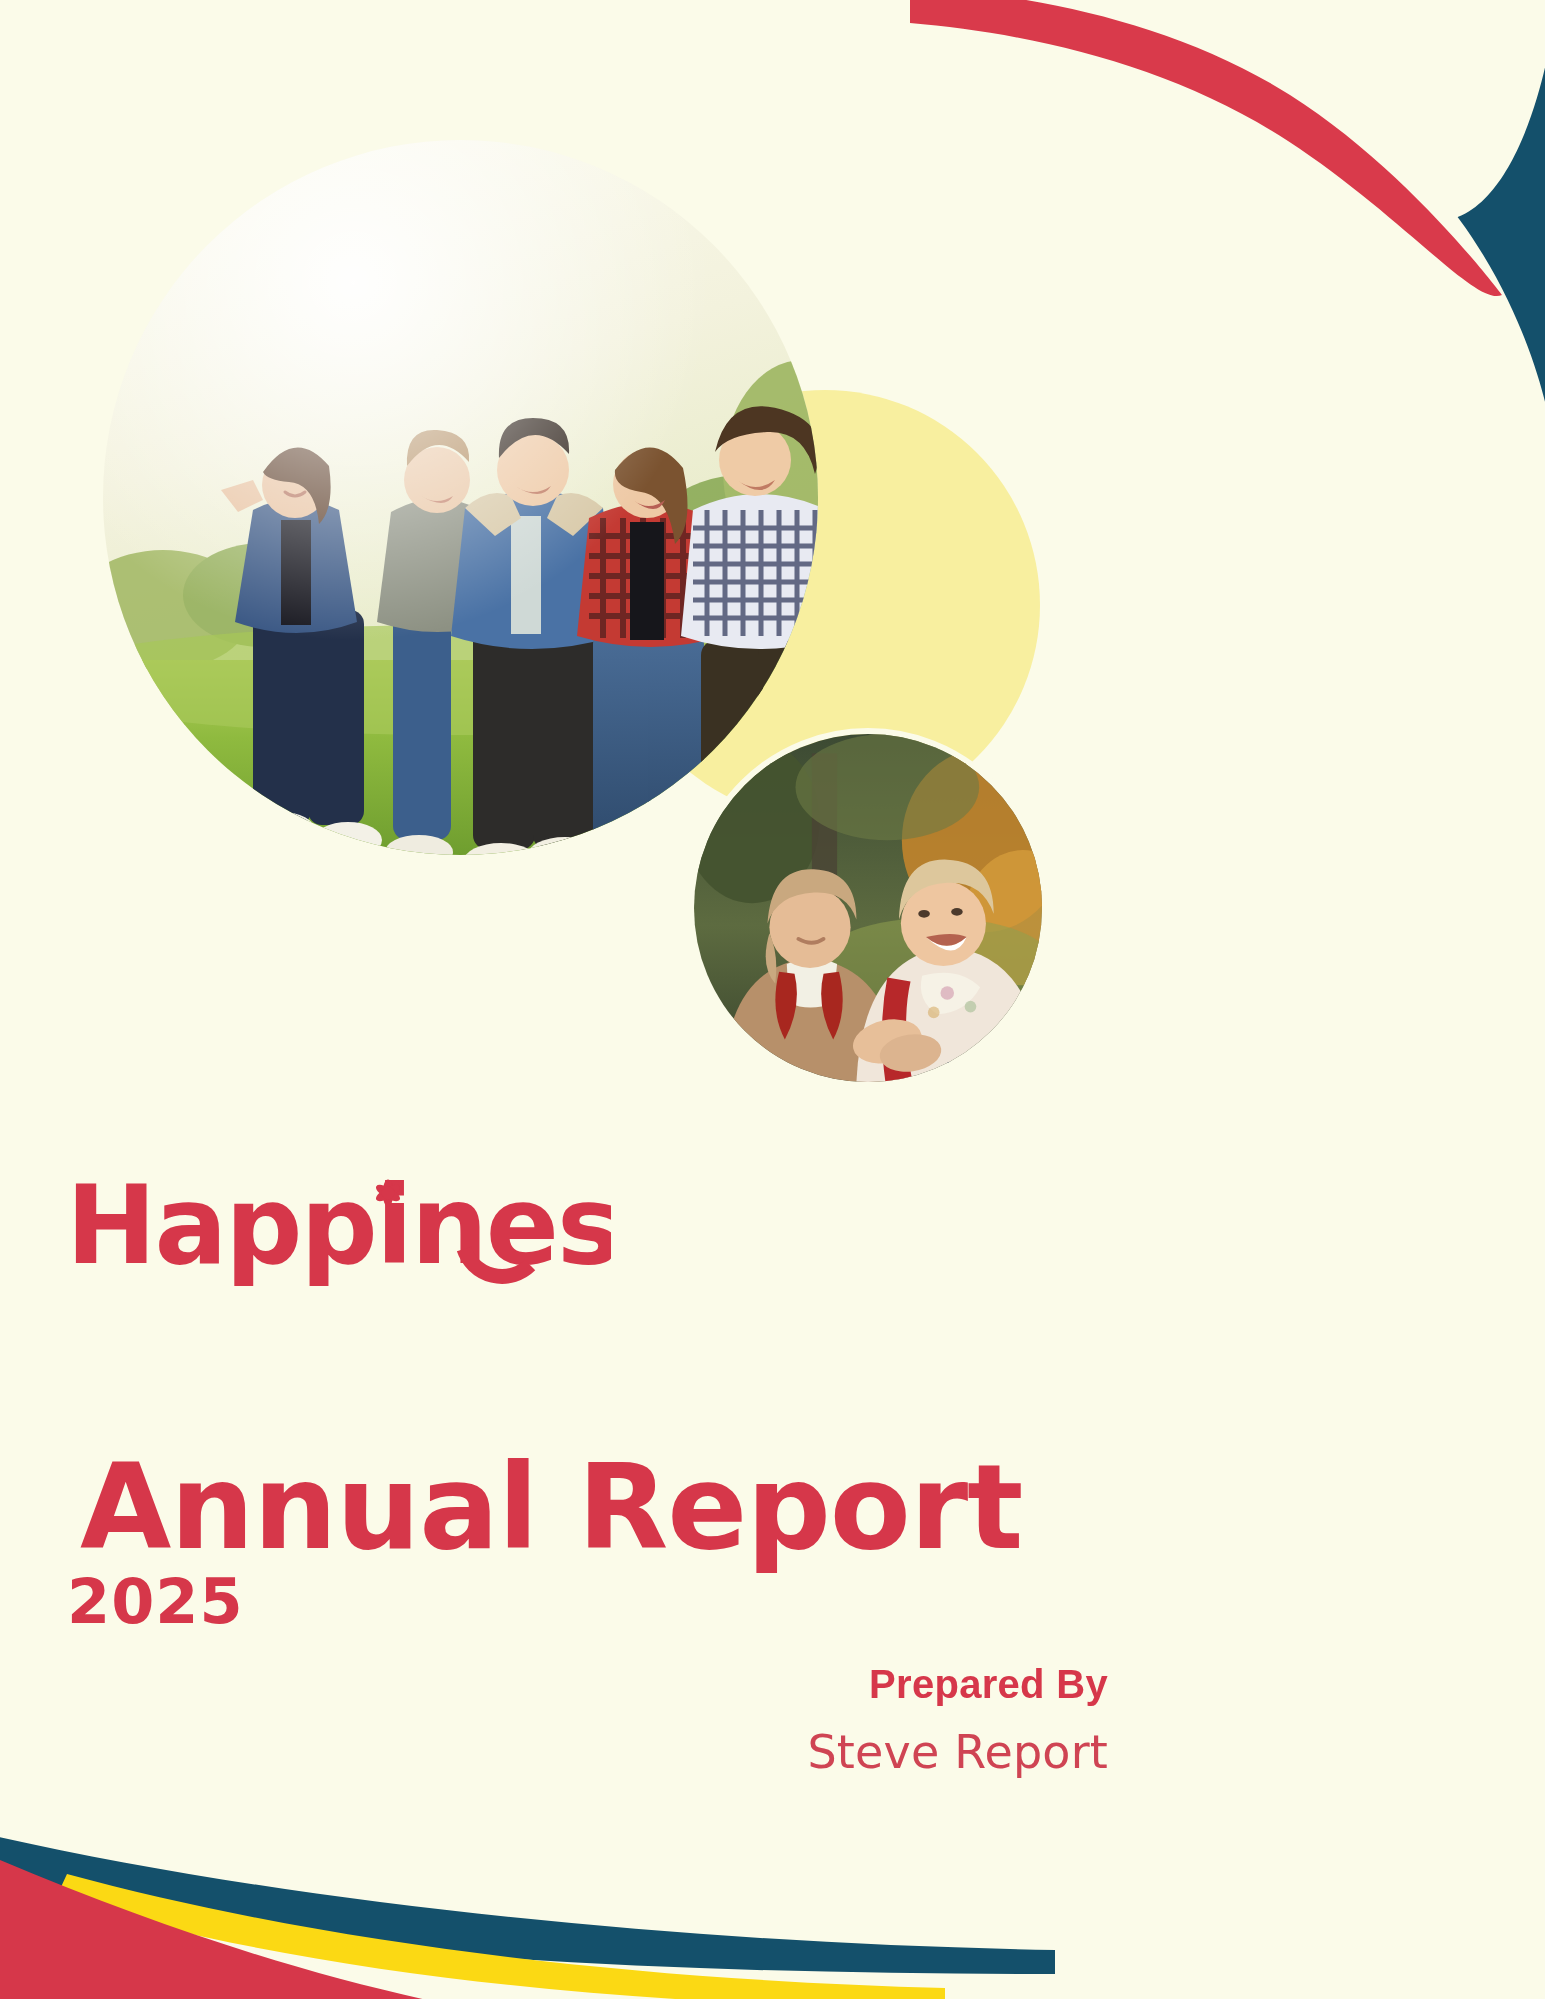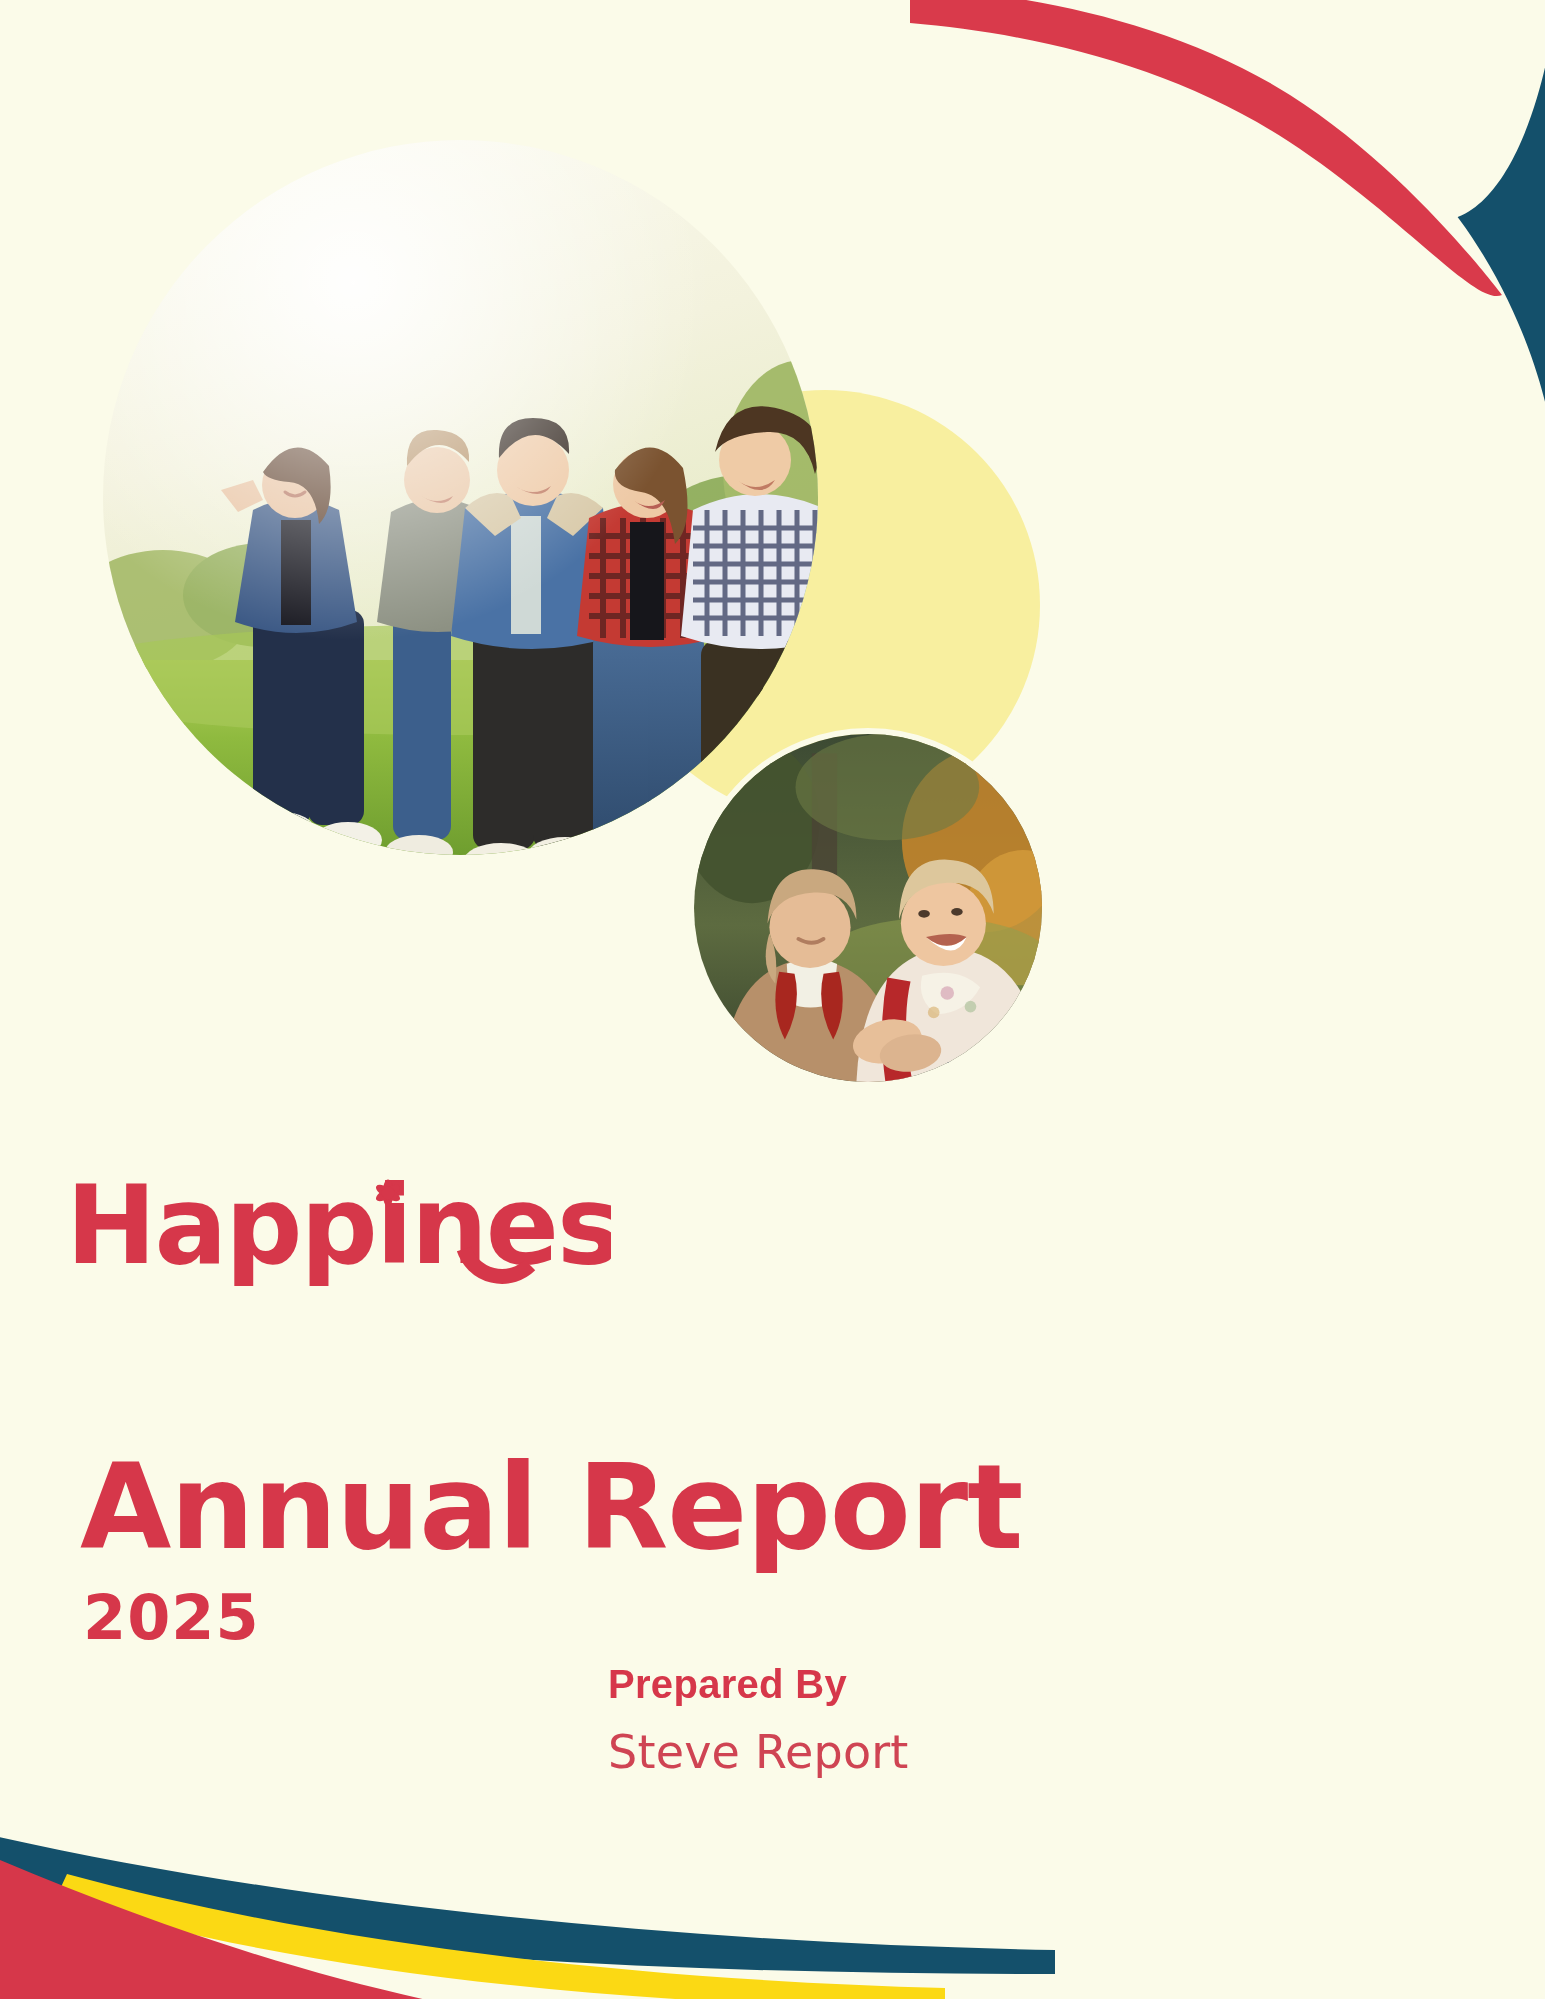--- a/index.html
+++ b/index.html
@@ -87,35 +87,35 @@
     line-height: 1.0;
     font-weight: 700;
     color: #d6374a;
     letter-spacing: -1px;
     font-family: "DejaVu Sans", sans-serif;
   }
   .report-year {
     position: absolute;
     left: 66px;
     top: 1570px;
-    margin: 17px;
+    margin: 1px;
     font-size: 62px;
     line-height: 1.0;
     font-weight: 700;
     color: #d6374a;
     letter-spacing: 1px;
     font-family: "DejaVu Sans", sans-serif;
   }
 
   
   .prepared-block {
     position: absolute;
     right: 437px;
     top: 1662px;
-    text-align: left;
+    text-align: right;
     width: 500px;
   }
   .prepared-label {
     margin: 0;
     font-size: 40px;
     font-weight: 700;
     color: #d6374a;
     letter-spacing: 0.3px;
     font-family: "Liberation Sans", sans-serif;
   }

